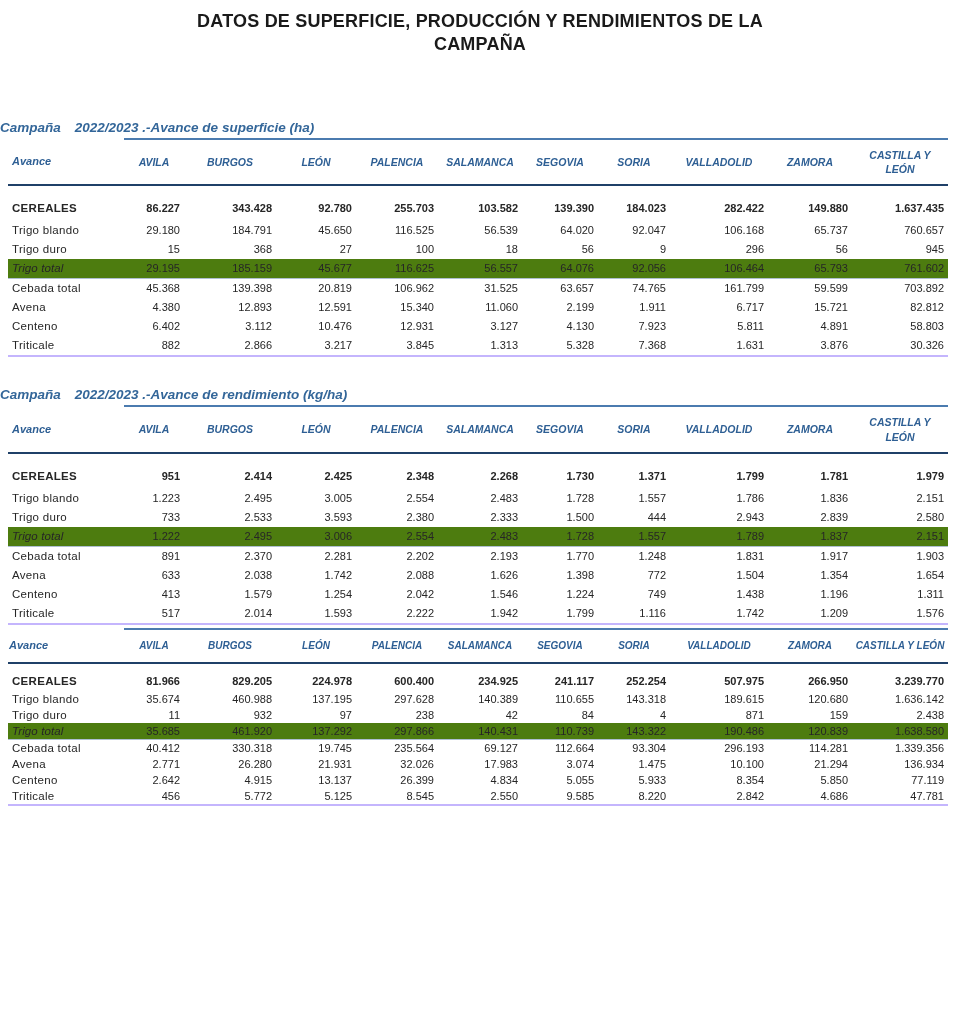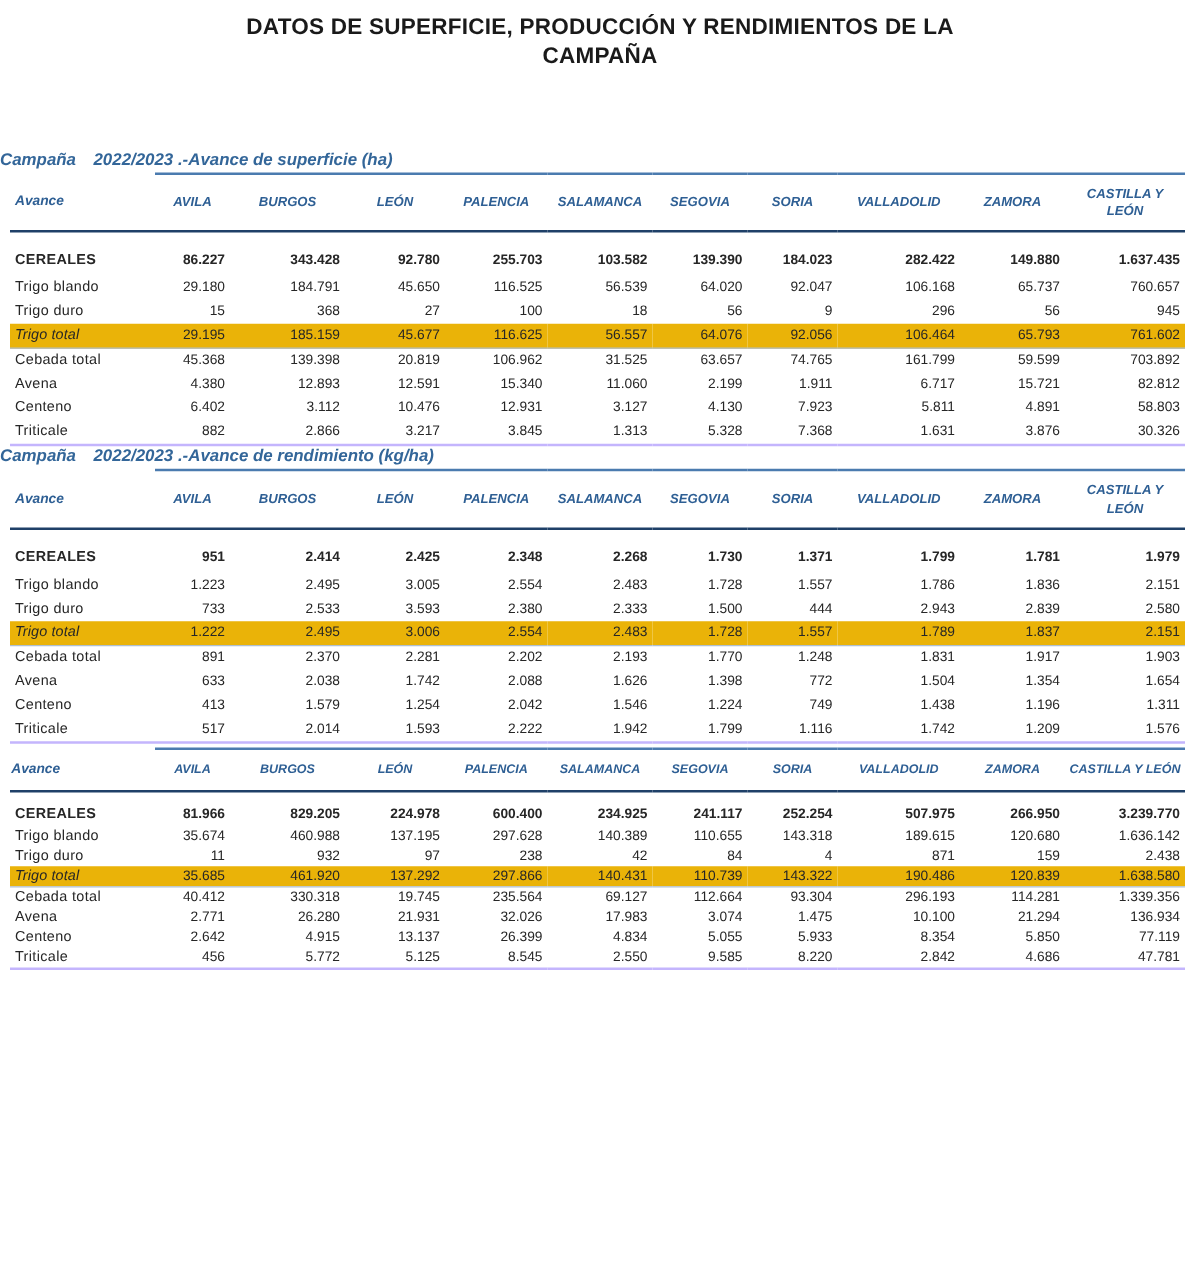--- a/index.html
+++ b/index.html
@@ -27,21 +27,21 @@
     margin-right: 14px;
     color: #336699;
     font-weight: bold;
     font-style: italic;
     font-size: 13.5px;
     white-space: nowrap;
   }
   .ct-campaign { margin-right: 14px; }
 
   .t1 .campaign-title { margin-top: 64px; }
-  .t2 .campaign-title { }
+  .t2 .campaign-title { margin-top: 30px; }
   .t3 .campaign-title { margin-top: 80px; }
 
   table.data-table {
     border-collapse: collapse;
     table-layout: fixed;
     width: 940px;
     margin-left: 8px;
     margin-top: 3px;
     border-bottom: 2px solid #c4b5fd;
   }
@@ -73,21 +73,21 @@
     color: #262626;
   }
   tbody td.label-col {
     text-align: left;
     padding-left: 4px;
     font-size: 11.5px;
     letter-spacing: 0.3px;
   }
 
   tbody tr.bold td { font-weight: bold; padding-top: 15px; padding-bottom: 6px; }
-  tbody tr.shaded { background: #eab308; border-bottom: 1px solid #AEBFD0; }
+  tbody tr.shaded { background: #4d7c0f; border-bottom: 1px solid #AEBFD0; }
   tbody tr.shaded td.label-col { font-style: italic; letter-spacing: 0.1px; }
 
   
   .t3 tbody td { padding-top: 1px; padding-bottom: 1px; line-height: 14px; }
   .t3 tbody tr.bold td { padding-top: 10px; padding-bottom: 3px; }
   .t3 thead th { white-space: nowrap; font-size: 10px; padding: 9px 1px; }
   .t3 thead th.label-col { font-size: 11px; }
 </style>
 </head>
 <body>

